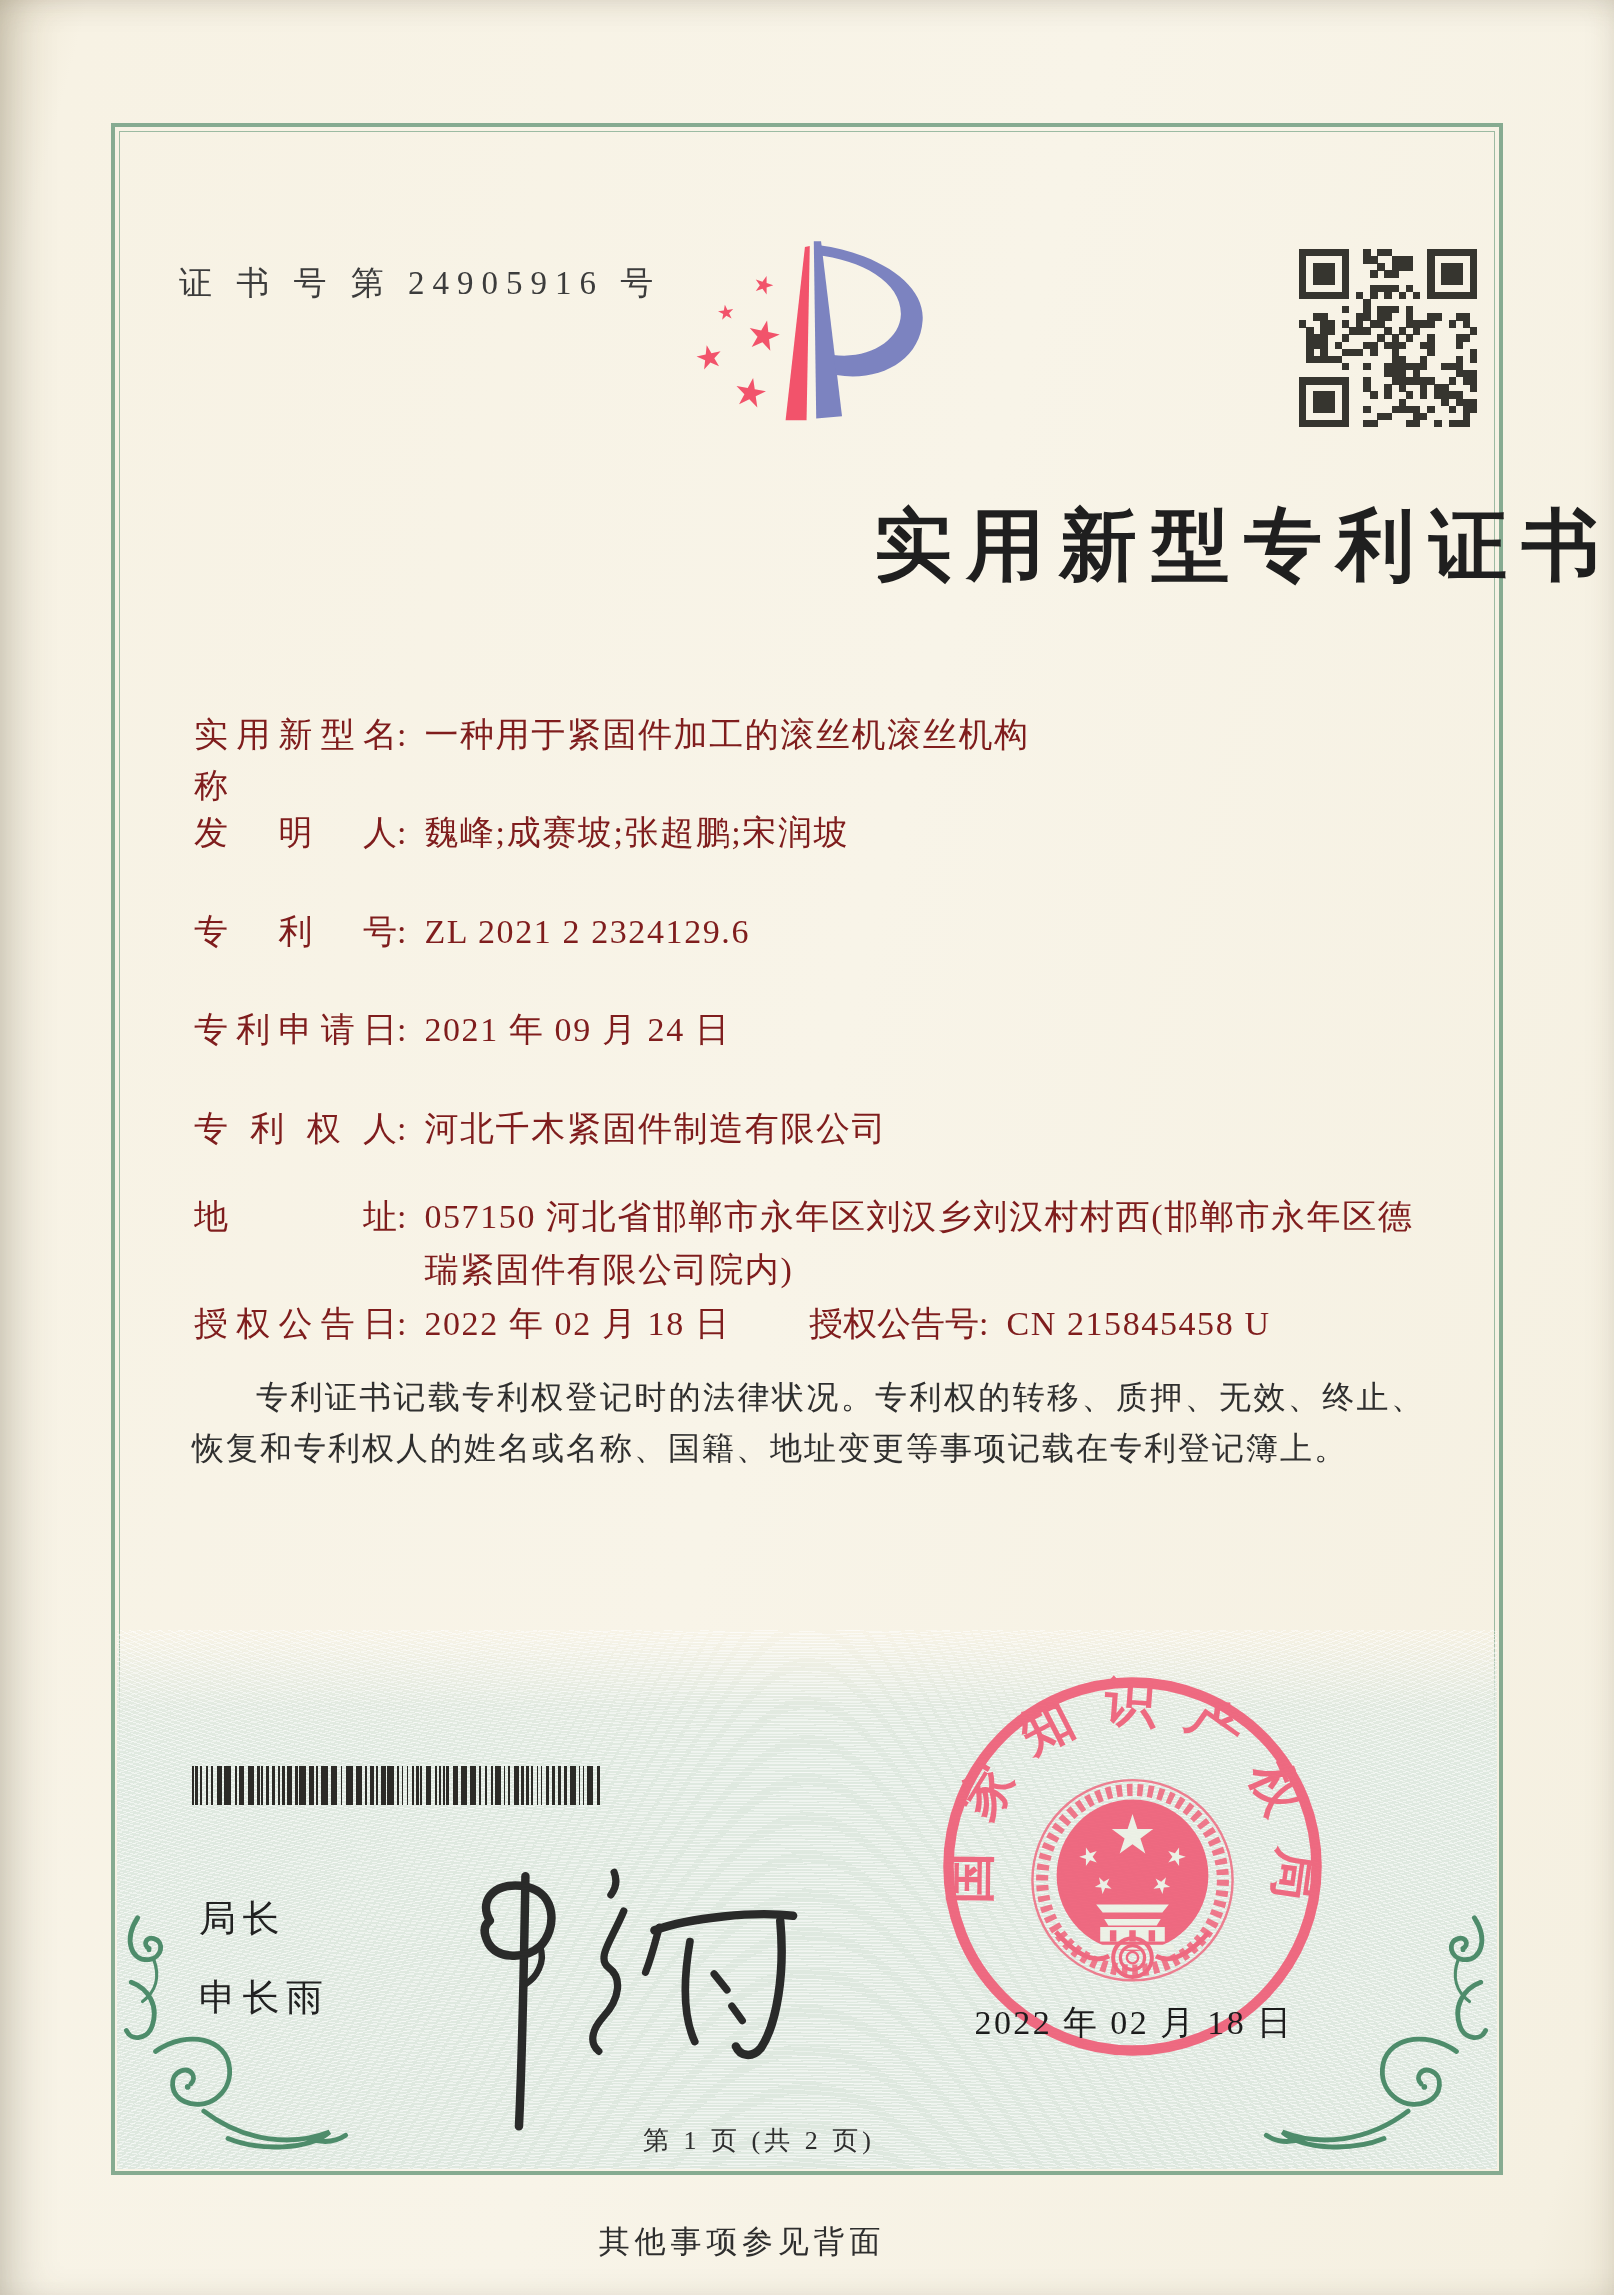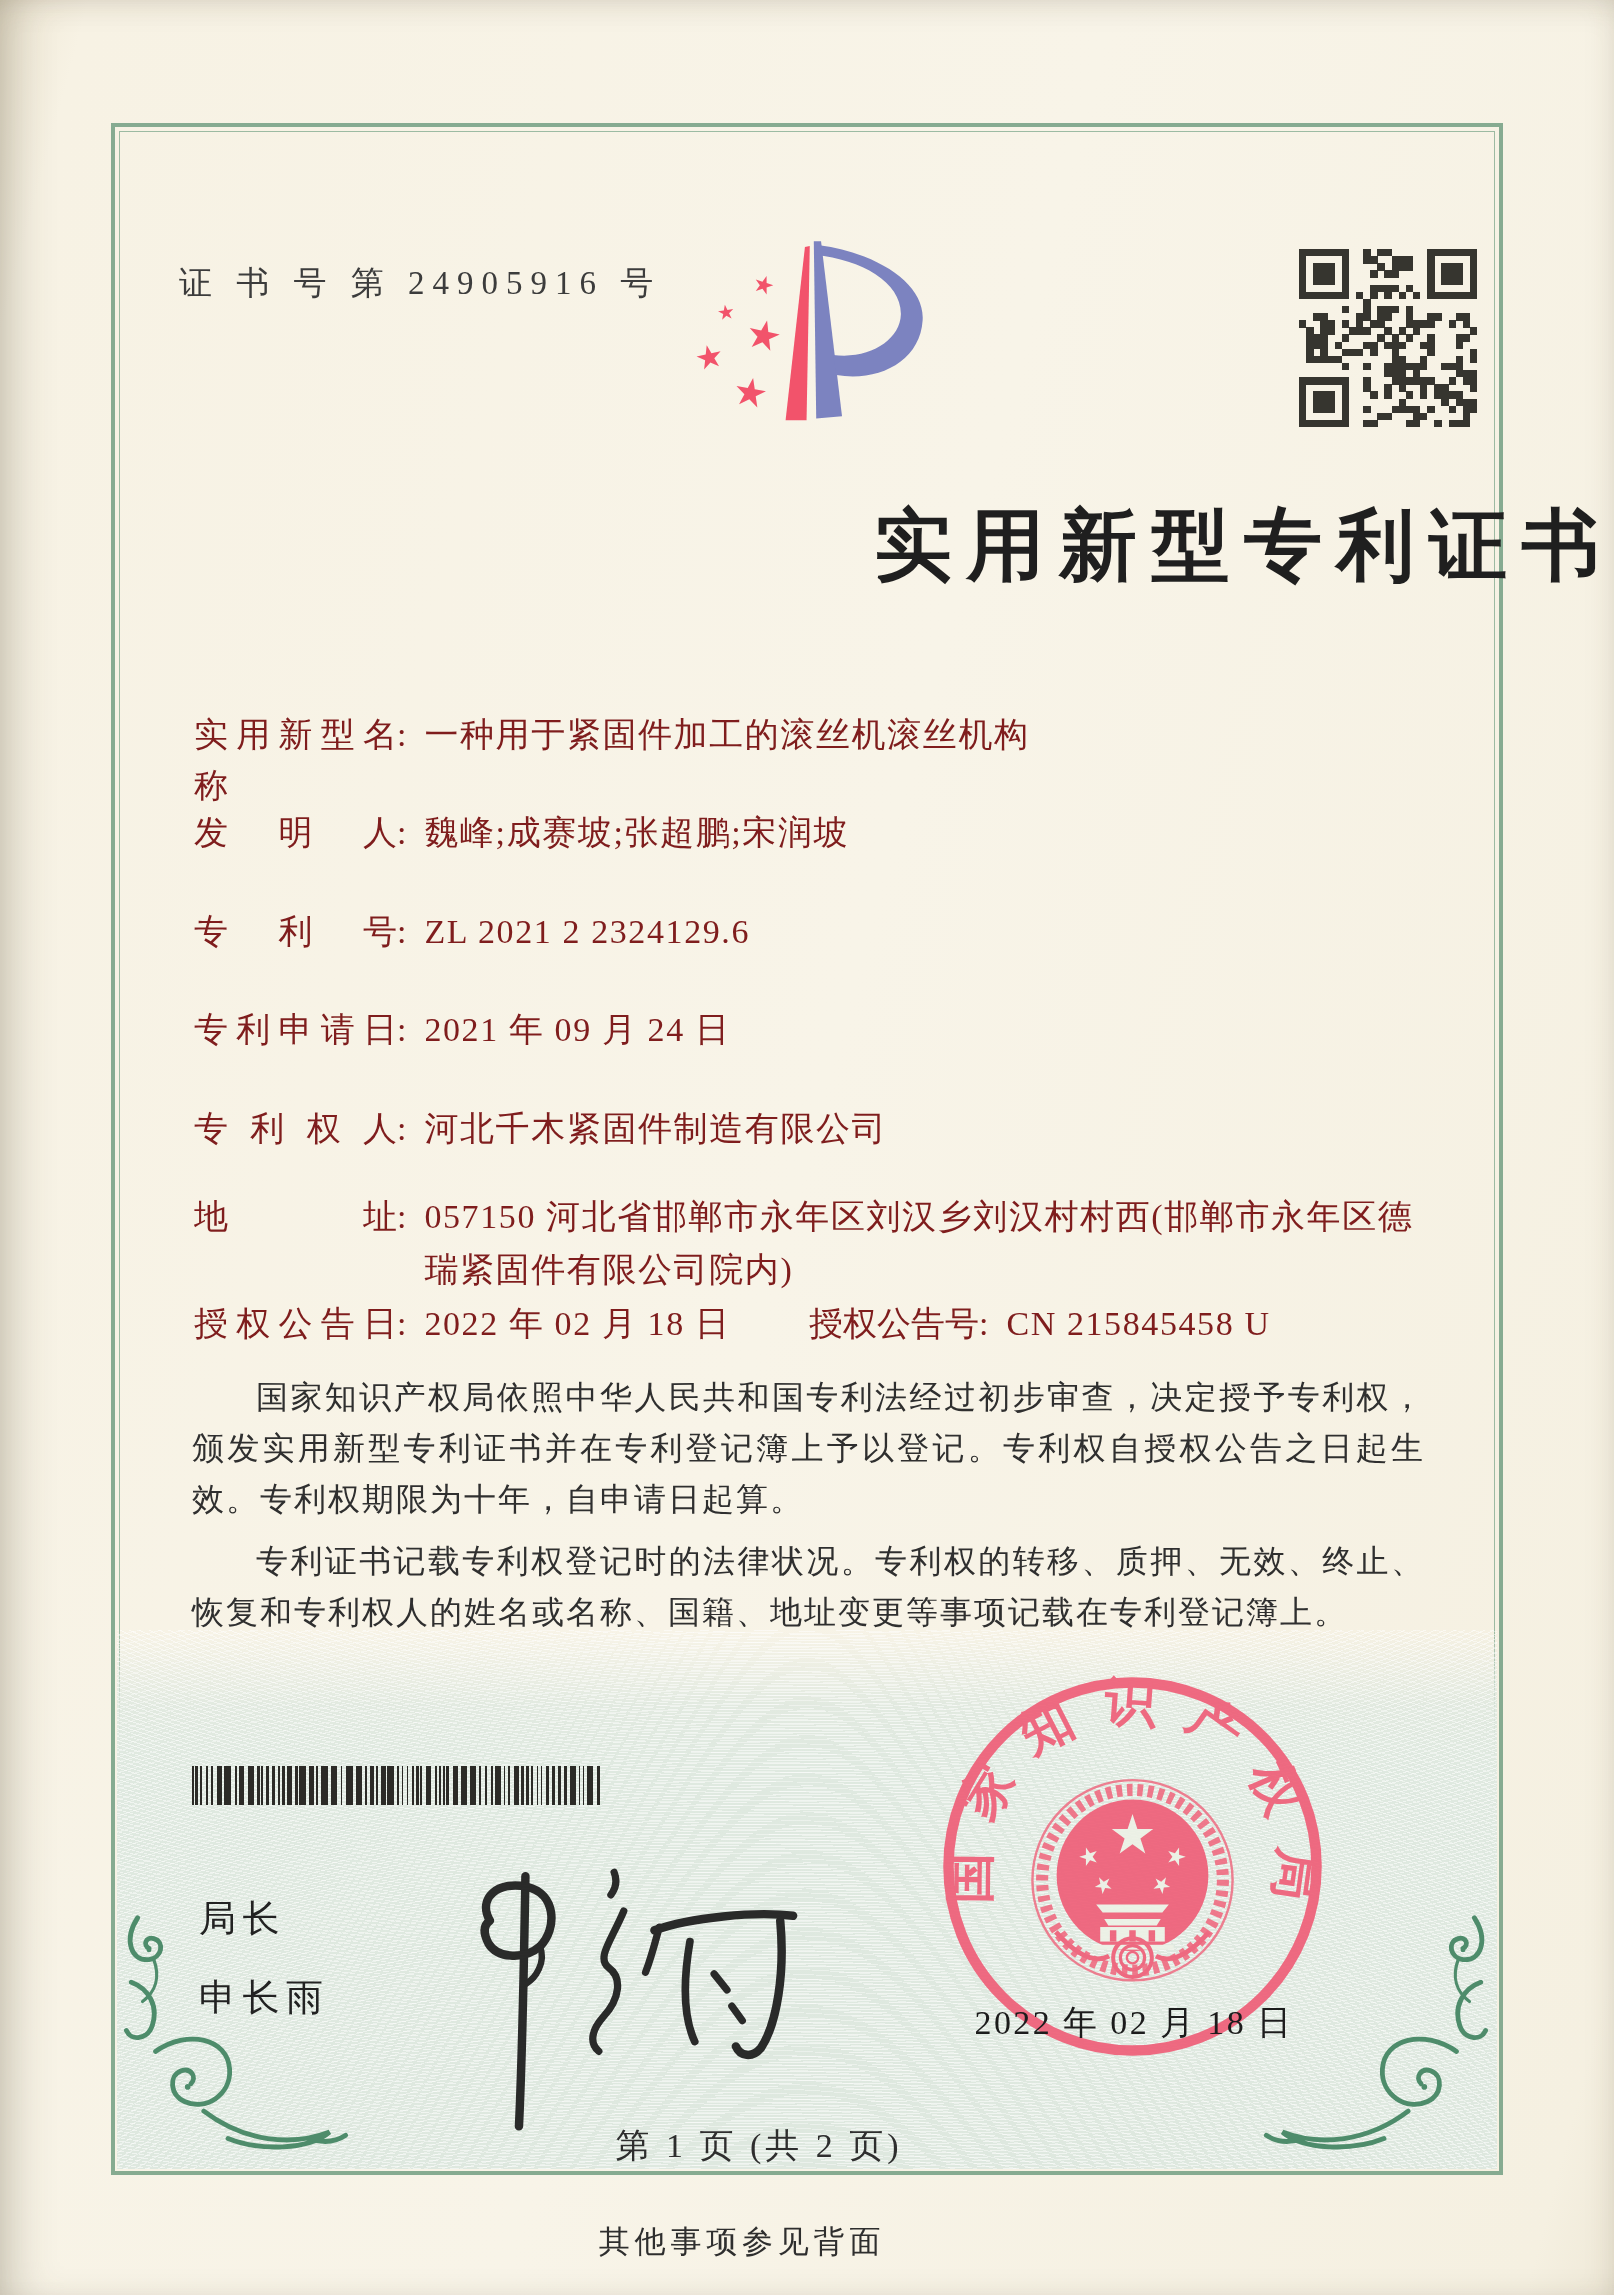--- a/index.html
+++ b/index.html
@@ -31,21 +31,21 @@
   .pair2{position:absolute;left:615px;top:0;white-space:nowrap;}
   .paras{left:192px;top:1372px;width:1233px;font-size:32px;line-height:51px;
     text-align:justify;letter-spacing:2px;color:#2f2f2f;z-index:5;}
   .paras p{margin:0 0 11.3px 0;text-indent:2em;}
   .officer-title{left:199px;top:1894px;font-size:37px;letter-spacing:6.5px;color:#222;
     font-family:"Liberation Sans","DejaVu Sans",sans-serif;z-index:6;}
   .officer-name{left:199px;top:1973px;font-size:37px;letter-spacing:6.5px;color:#222;
     font-family:"Liberation Sans","DejaVu Sans",sans-serif;z-index:6;}
   .seal-date{left:928px;top:2000px;width:412px;text-align:center;font-size:34px;
     letter-spacing:2.4px;color:#1c1c1c;z-index:8;}
-  .page-note{left:111px;top:2123px;width:1392px;text-align:center;font-size:34px;
+  .page-note{left:111px;top:2123px;width:1392px;text-align:center;font-size:26px;
     letter-spacing:4px;color:#2e2e2e;transform:translateX(-48px);z-index:5;}
   .back-note{left:0;top:2221px;width:1614px;text-align:center;font-size:31px;
     letter-spacing:4.8px;color:#2e2e2e;transform:translateX(-65px);z-index:5;}
   .logo-box{left:688px;top:234px;width:250px;height:208px;z-index:5;}
   .logo-box .star{position:absolute;color:#f2536b;line-height:1;font-family:"DejaVu Sans",sans-serif;}
   .qr-box{left:1299px;top:249px;width:178px;height:178px;z-index:5;}
   .barcode-box{left:192px;top:1766px;width:410px;height:39px;z-index:5;}
   .seal-box{left:938px;top:1672px;width:389px;height:389px;z-index:7;opacity:.92;}
   .sig-box{left:448px;top:1840px;width:379px;height:300px;z-index:6;}
   .orn{z-index:2;}
@@ -399,21 +399,20 @@
   <span class="flabel">地址</span><span class="fcolon">:</span><span class="fvalue wrap">057150 河北省邯郸市永年区刘汉乡刘汉村村西(邯郸市永年区德瑞紧固件有限公司院内)</span>
 </div>
 <div class="abs field-row" style="top:1298px">
   <span class="flabel">授权公告日</span><span class="fcolon">:</span><span class="fvalue">2022 年 02 月 18 日</span>
   <span class="pair2">
     <span>授权公告号</span><span class="fcolon">:</span><span class="fvalue">CN 215845458 U</span>
   </span>
 </div>
 
 <div class="abs paras">
-  <p>国家知识产权局依照中华人民共和国专利法经过初步审查，决定授予专利权，颁发实用新型专利证书并在专利登记簿上予以登记。专利权自授权公告之日起生效。专利权期限为十年，自申请日起算。</p>
   <p>专利证书记载专利权登记时的法律状况。专利权的转移、质押、无效、终止、恢复和专利权人的姓名或名称、国籍、地址变更等事项记载在专利登记簿上。</p>
 </div>
 
 <div class="abs barcode-box">
   <svg id="barcode-svg" width="410" height="39" viewBox="0 0 508 48" shape-rendering="crispEdges">
       <rect x="0" y="0" width="2" height="48" fill="#2c2b27"></rect>
       <rect x="4" y="0" width="3" height="48" fill="#2c2b27"></rect>
       <rect x="10" y="0" width="2" height="48" fill="#2c2b27"></rect>
       <rect x="17" y="0" width="3" height="48" fill="#2c2b27"></rect>
       <rect x="23" y="0" width="3" height="48" fill="#2c2b27"></rect>

